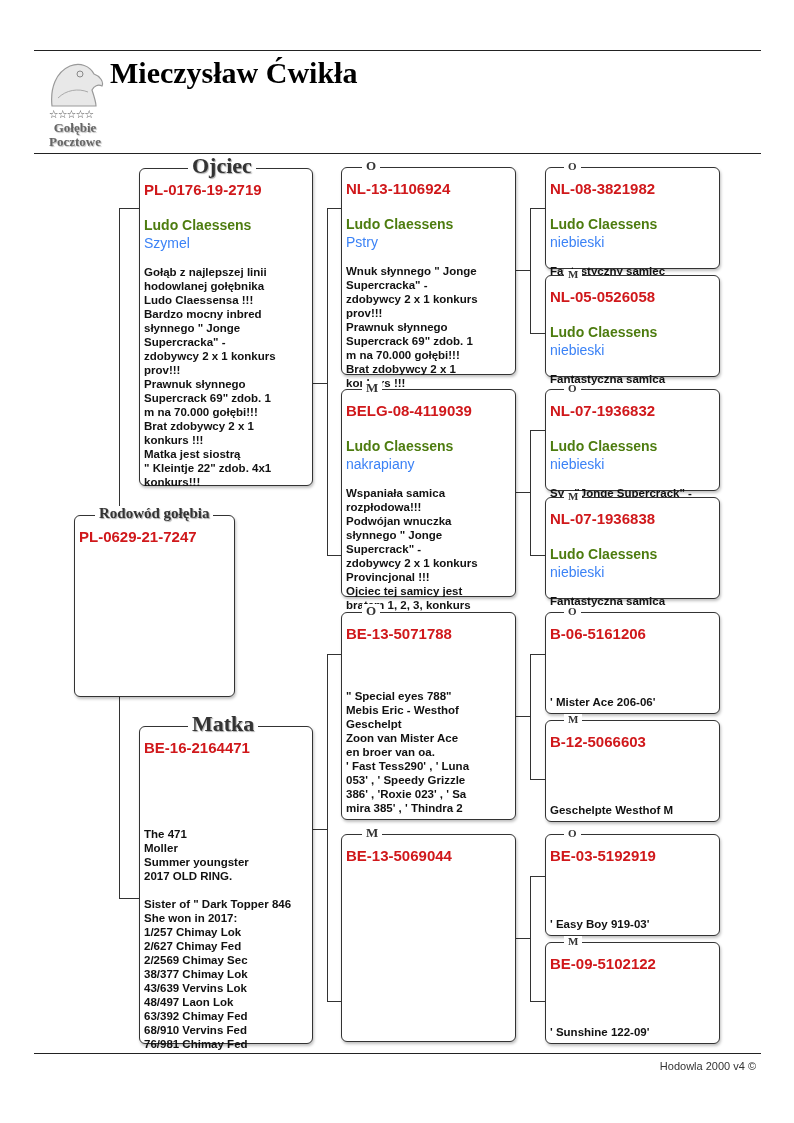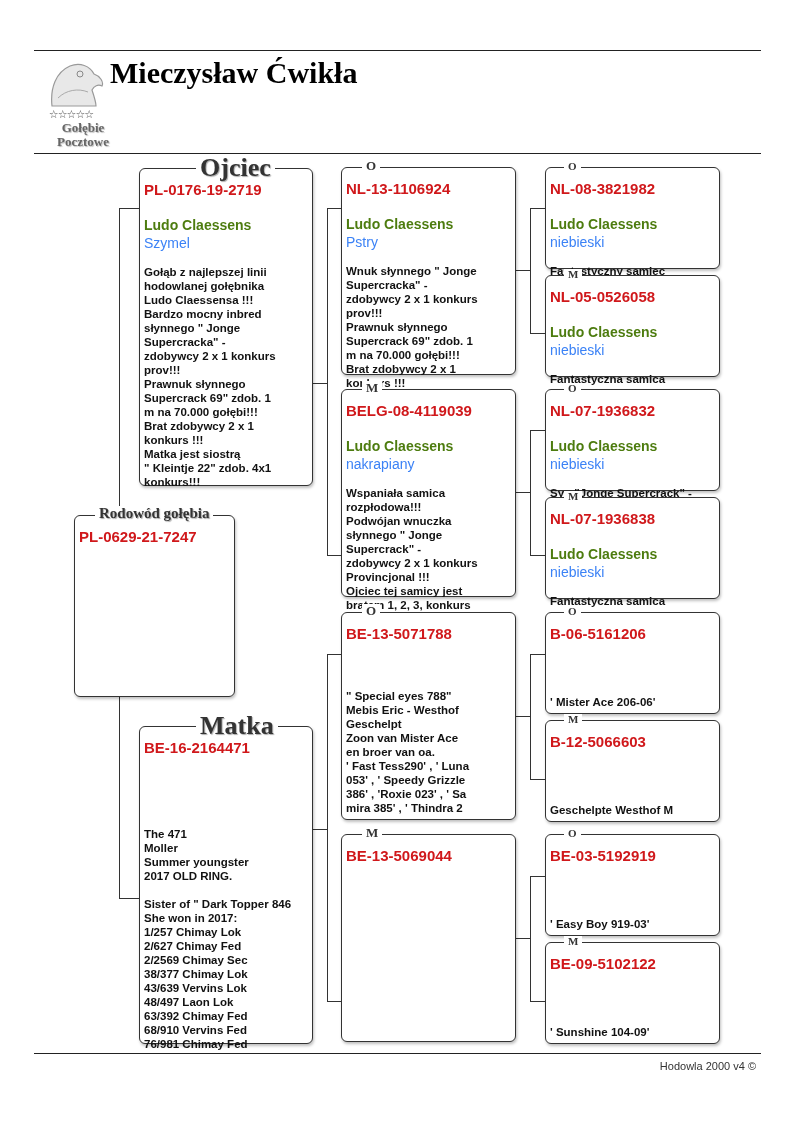--- a/index.html
+++ b/index.html
@@ -1,28 +1,28 @@
 <!DOCTYPE html>
 <html><head>
 <meta charset="utf-8">
 <style>
   html, body { margin: 0; padding: 0; background: #ffffff; }
   body { width: 794px; height: 1123px; position: relative; overflow: hidden; font-family: "Liberation Sans", sans-serif; color: #111; }
   .hr { position: absolute; left: 34px; width: 727px; height: 1px; background: #222; }
   .logo { position: absolute; left: 34px; top: 56px; width: 74px; height: 92px; }
   .logo .head { position: absolute; left: 10px; top: 2px; width: 60px; height: 50px; }
   .logo .stars { position: absolute; left: 2px; top: 52px; width: 70px; text-align: center; font-size: 11px; color: #555; letter-spacing: -1px; font-family: "DejaVu Sans", sans-serif; }
-  .logo .l1, .logo .l2 { position: absolute; left: 12px; width: 74px; text-align: center; font-family: "Liberation Serif", serif; font-weight: bold; font-size: 13px; color: #666; text-shadow: 1px 1px 1px #bbb; }
+  .logo .l1, .logo .l2 { position: absolute; left: 4px; width: 74px; text-align: center; font-family: "Liberation Serif", serif; font-weight: bold; font-size: 13px; color: #666; text-shadow: 1px 1px 1px #bbb; }
   .logo .l1 { top: 64px; }
   .logo .l2 { top: 78px; }
   .title { position: absolute; left: 110px; top: 56px; font-family: "Liberation Serif", serif; font-weight: bold; font-size: 30px; color: #000; }
 
   .box { position: absolute; border: 1px solid #333; border-radius: 6px; background: #fff; box-shadow: 1px 2px 3px rgba(0,0,0,0.25); box-sizing: border-box; padding: 12px 4px 4px 4px; }
   .legend { position: absolute; top: -12px; background: #fff; padding: 0 4px; font-family: "Liberation Serif", serif; font-weight: bold; color: #333; line-height: 1; }
-  .legend.big { font-size: 26px; top: -14px; left: 56px; text-shadow: 1px 1px 1px #aaa; }
+  .legend.big { font-size: 22px; top: -14px; left: 48px; text-shadow: 1px 1px 1px #aaa; }
   .legend.mid { font-size: 15px; top: -10px; left: 40px; text-shadow: 1px 1px 1px #aaa; }
   .legend.sm { font-size: 13px; top: -9px; left: 20px; }
   .legend.xs { font-size: 11px; top: -7px; left: 18px; }
   .ring { color: #d0181b; font-weight: bold; font-size: 15px; line-height: 18px; }
   .breeder { color: #4d7c0f; font-weight: bold; font-size: 14px; line-height: 17px; margin-top: 18px; }
   .color { color: #3b82f6; font-size: 14px; line-height: 18px; }
   .desc { font-weight: bold; font-size: 11.5px; line-height: 14px; white-space: pre-line; color: #111; margin-top: 13px; }
   .desc.bottom { position: absolute; left: 4px; right: 4px; bottom: 4px; }
   .line { position: absolute; background: #333; }
   .footer { position: absolute; right: 38px; top: 1060px; font-size: 11px; color: #333; }
@@ -218,17 +218,17 @@
   <div class="desc bottom">Geschelpte Westhof M</div>
 </div>
 <div class="box" style="left:545px; top:834px; width:175px; height:102px;">
   <span class="legend xs">O</span>
   <div class="ring">BE-03-5192919</div>
   <div class="desc bottom">' Easy Boy 919-03'</div>
 </div>
 <div class="box" style="left:545px; top:942px; width:175px; height:102px;">
   <span class="legend xs">M</span>
   <div class="ring">BE-09-5102122</div>
-  <div class="desc bottom">' Sunshine 104-09'</div>
+  <div class="desc bottom">' Sunshine 122-09'</div>
 </div>
 
 <div class="hr" style="top:1053px;"></div>
 <div class="footer">Hodowla 2000 v4 ©</div>
 
 </body></html>

